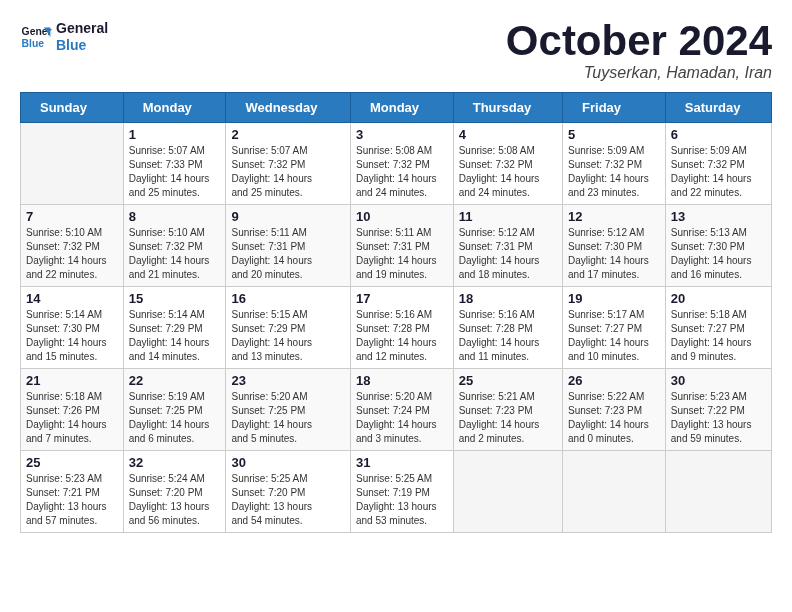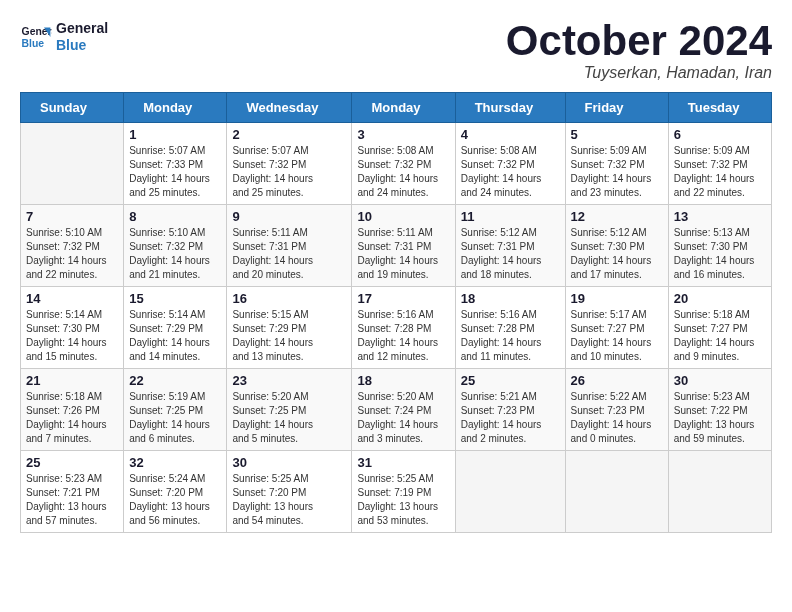--- a/index.html
+++ b/index.html
@@ -103,21 +103,21 @@
 
 <table>
   <thead>
     <tr>
     <th>Sunday</th>
         <th>Monday</th>
         <th>Wednesday</th>
         <th>Monday</th>
         <th>Thursday</th>
         <th>Friday</th>
-        <th>Tuesday</th>
+        <th>Saturday</th>
       </tr>
   </thead>
   <tbody id="calendar-body">
   <tr>
         <td class="empty-cell"></td>
         <td>
           <span class="day-number">1</span>
           <div class="day-info">Sunrise: 5:07 AM<br>Sunset: 7:33 PM<br>Daylight: 14 hours<br>and 25 minutes.</div>
         </td>
         <td>

